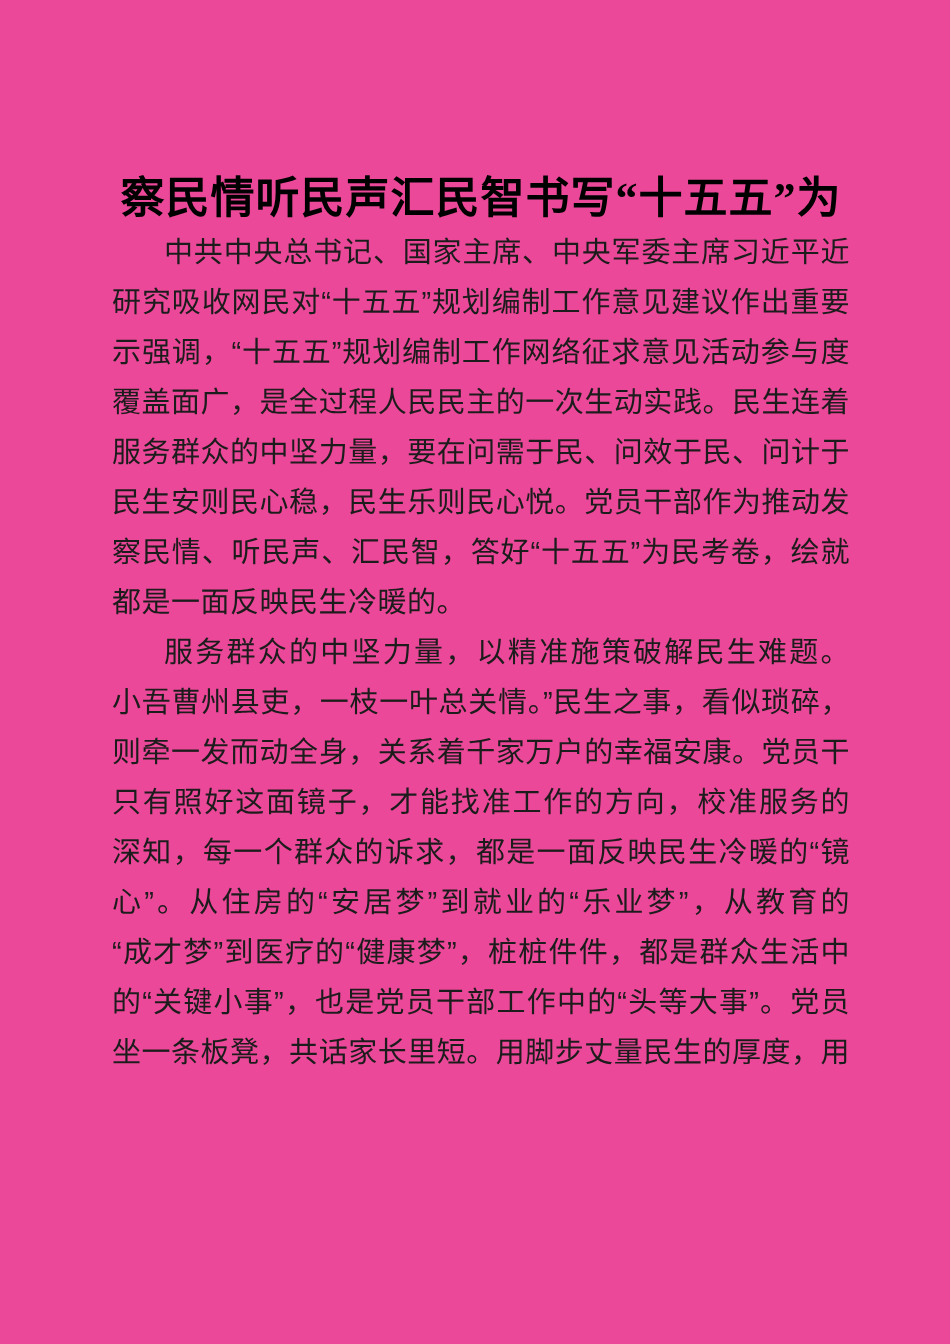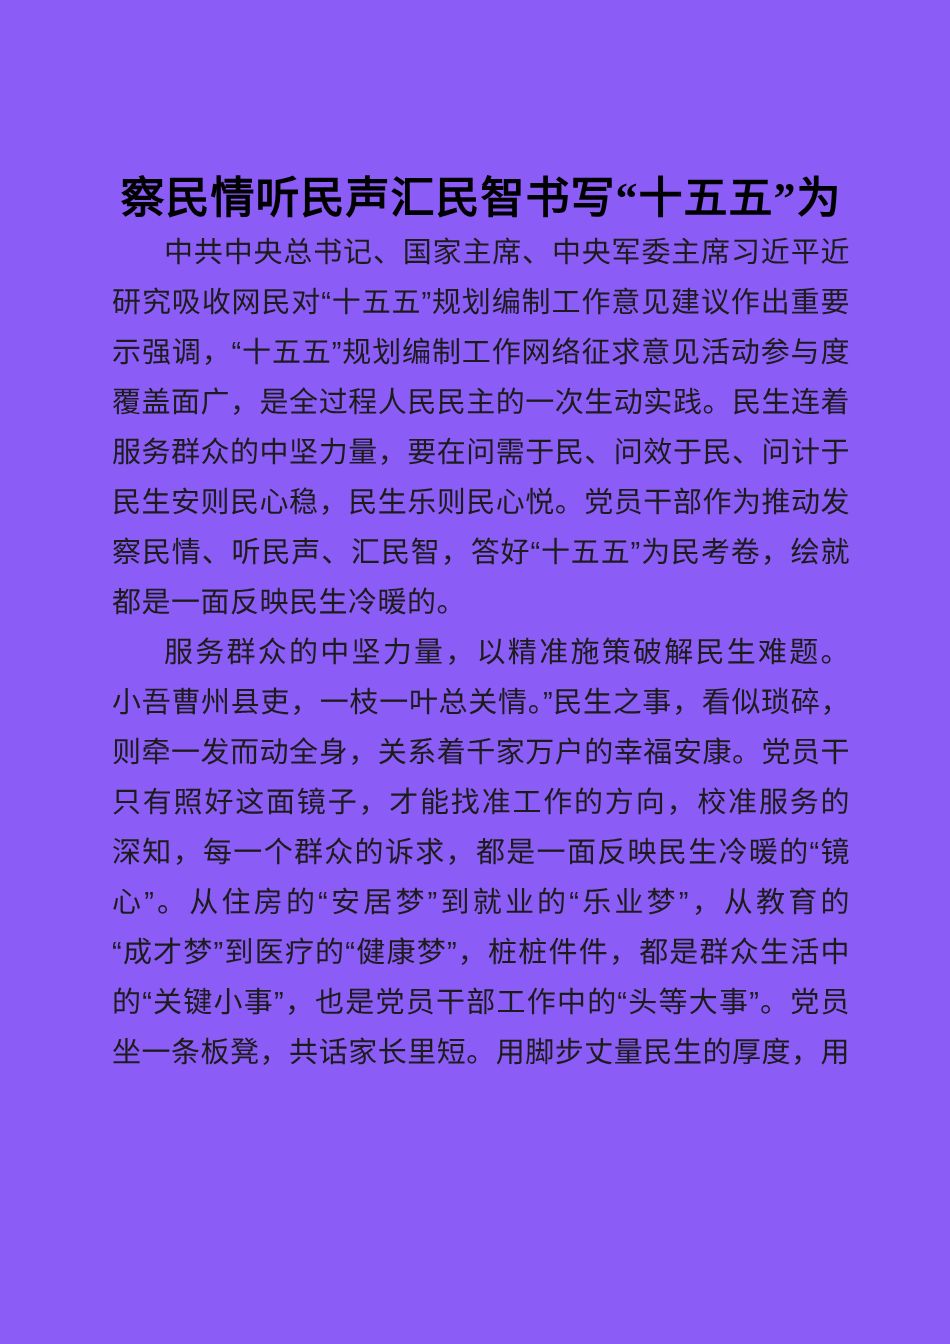--- a/index.html
+++ b/index.html
@@ -4,21 +4,21 @@
 <style>
   html, body {
     margin: 0;
     padding: 0;
     background: #ffffff;
   }
   .page {
     position: relative;
     width: 950px;
     height: 1344px;
-    background: #8b5cf6;
+    background: #ec4899;
     overflow: hidden;
     font-family: "Liberation Sans", "DejaVu Sans", sans-serif;
   }
   .content {
     position: absolute;
     left: 112px;
     top: 170px;
     width: 738px;
   }
   .title {

